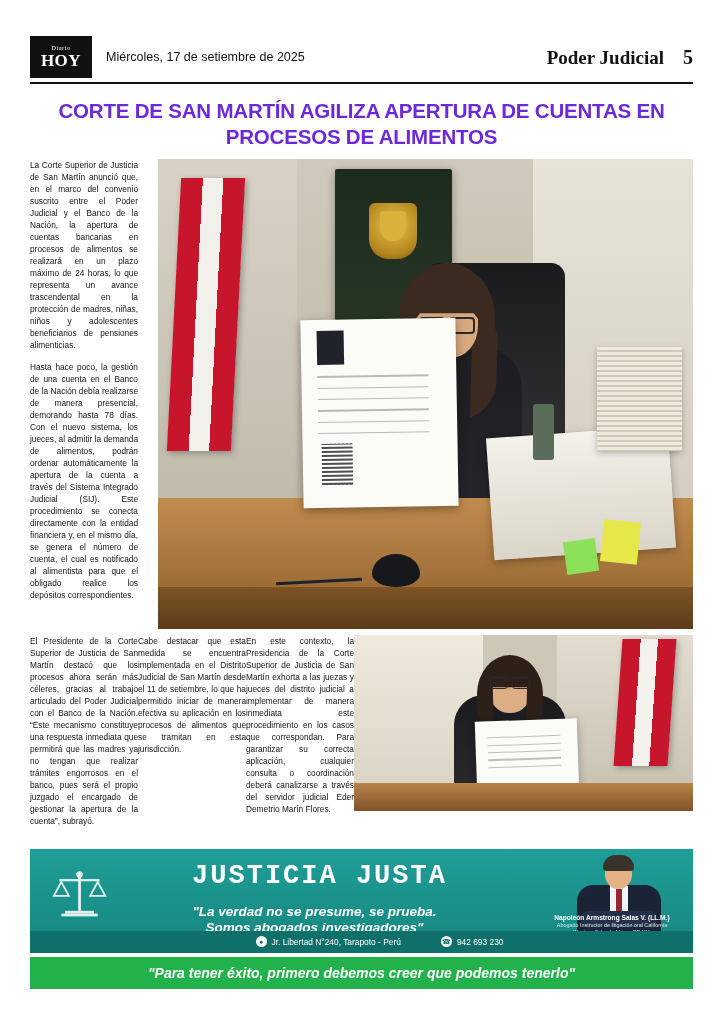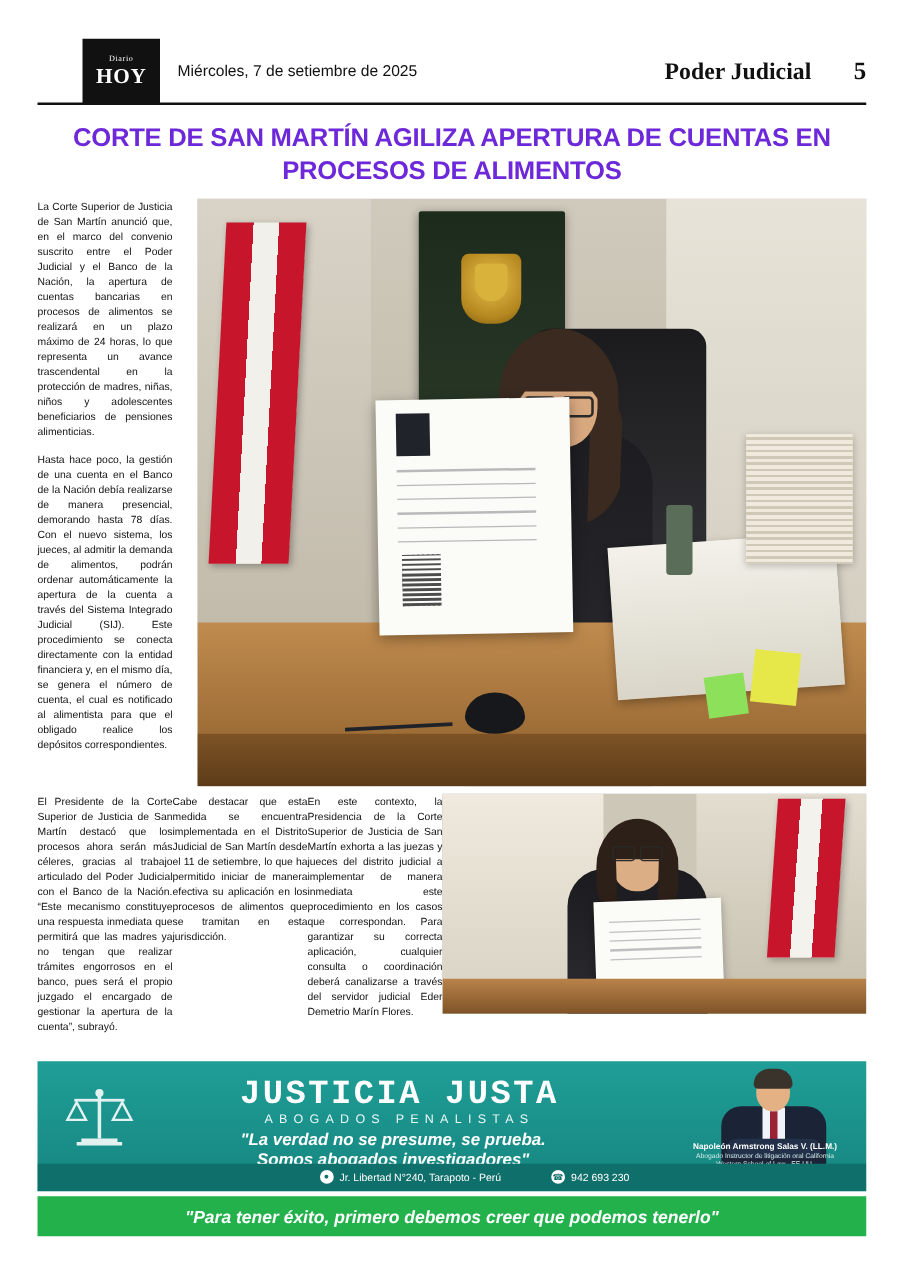--- a/index.html
+++ b/index.html
@@ -27,30 +27,29 @@
   
   .masthead {
     position: relative;
     display: flex;
     align-items: center;
     height: 46px;
     margin-top: 34px;
   }
   .logo-box {
     width: 62px;
-    height: 52px;
+    height: 42px;
     background: #111;
     color: #fff;
     display: flex;
     flex-direction: column;
     align-items: center;
     justify-content: center;
     line-height: 1;
     flex: 0 0 auto;
-    margin-left: 36px;
   }
   .logo-box .logo-small {
     font-size: 6.5px;
     letter-spacing: .5px;
     font-family: "Liberation Serif", serif;
     margin-bottom: 1px;
   }
   .logo-box .logo-big {
     font-size: 17px;
     font-weight: bold;
@@ -60,21 +59,21 @@
   .masthead-date {
     font-size: 12.5px;
     color: #111;
     margin-left: 14px;
     font-family: "Liberation Sans", sans-serif;
   }
   .masthead-right {
     margin-left: auto;
     display: flex;
     align-items: baseline;
-    gap: 34px;
+    gap: 19px;
   }
   .section-name {
     font-size: 19px;
     font-weight: bold;
     font-family: "Liberation Serif", serif;
     color: #111;
   }
   .page-number {
     font-size: 20px;
     font-weight: bold;
@@ -269,21 +268,21 @@
 </head>
 <body>
 
 <div class="page">
 
   <div class="masthead">
     <div class="logo-box">
       <span class="logo-small">Diario</span>
       <span class="logo-big">HOY</span>
     </div>
-    <div class="masthead-date">Miércoles, 7 de setiembre de  2025</div>
+    <div class="masthead-date">Miércoles, 17 de setiembre de  2025</div>
     <div class="masthead-right">
       <div class="section-name">Poder Judicial</div>
       <div class="page-number">5</div>
     </div>
   </div>
   <div class="rule"></div>
 
   <div class="headline">CORTE DE SAN MARTÍN AGILIZA APERTURA DE CUENTAS EN PROCESOS DE ALIMENTOS</div>
 
   <div class="content">
@@ -374,21 +373,20 @@
           <rect x="14" y="48" width="31" height="3"></rect>
           <rect x="10" y="51" width="39" height="3"></rect>
           <rect x="8" y="14" width="43" height="2.4"></rect>
           <path d="M10 17 L2 32 L18 32 Z" fill="none" stroke="#ffffff" stroke-width="2"></path>
           <path d="M49 17 L41 32 L57 32 Z" fill="none" stroke="#ffffff" stroke-width="2"></path>
           <circle cx="29.5" cy="9" r="3.5"></circle>
         </g>
       </svg>
 
       <div class="ad-title">JUSTICIA JUSTA</div>
-      <div class="ad-sub">ABOGADOS PENALISTAS</div>
       <div class="ad-quote">
         <div>"La verdad no se presume, se prueba.</div>
         <div>Somos abogados investigadores"</div>
       </div>
 
       <div class="ad-person">
         <div class="suit"></div>
         <div class="shirt"></div>
         <div class="tie"></div>
         <div class="arms"></div>

